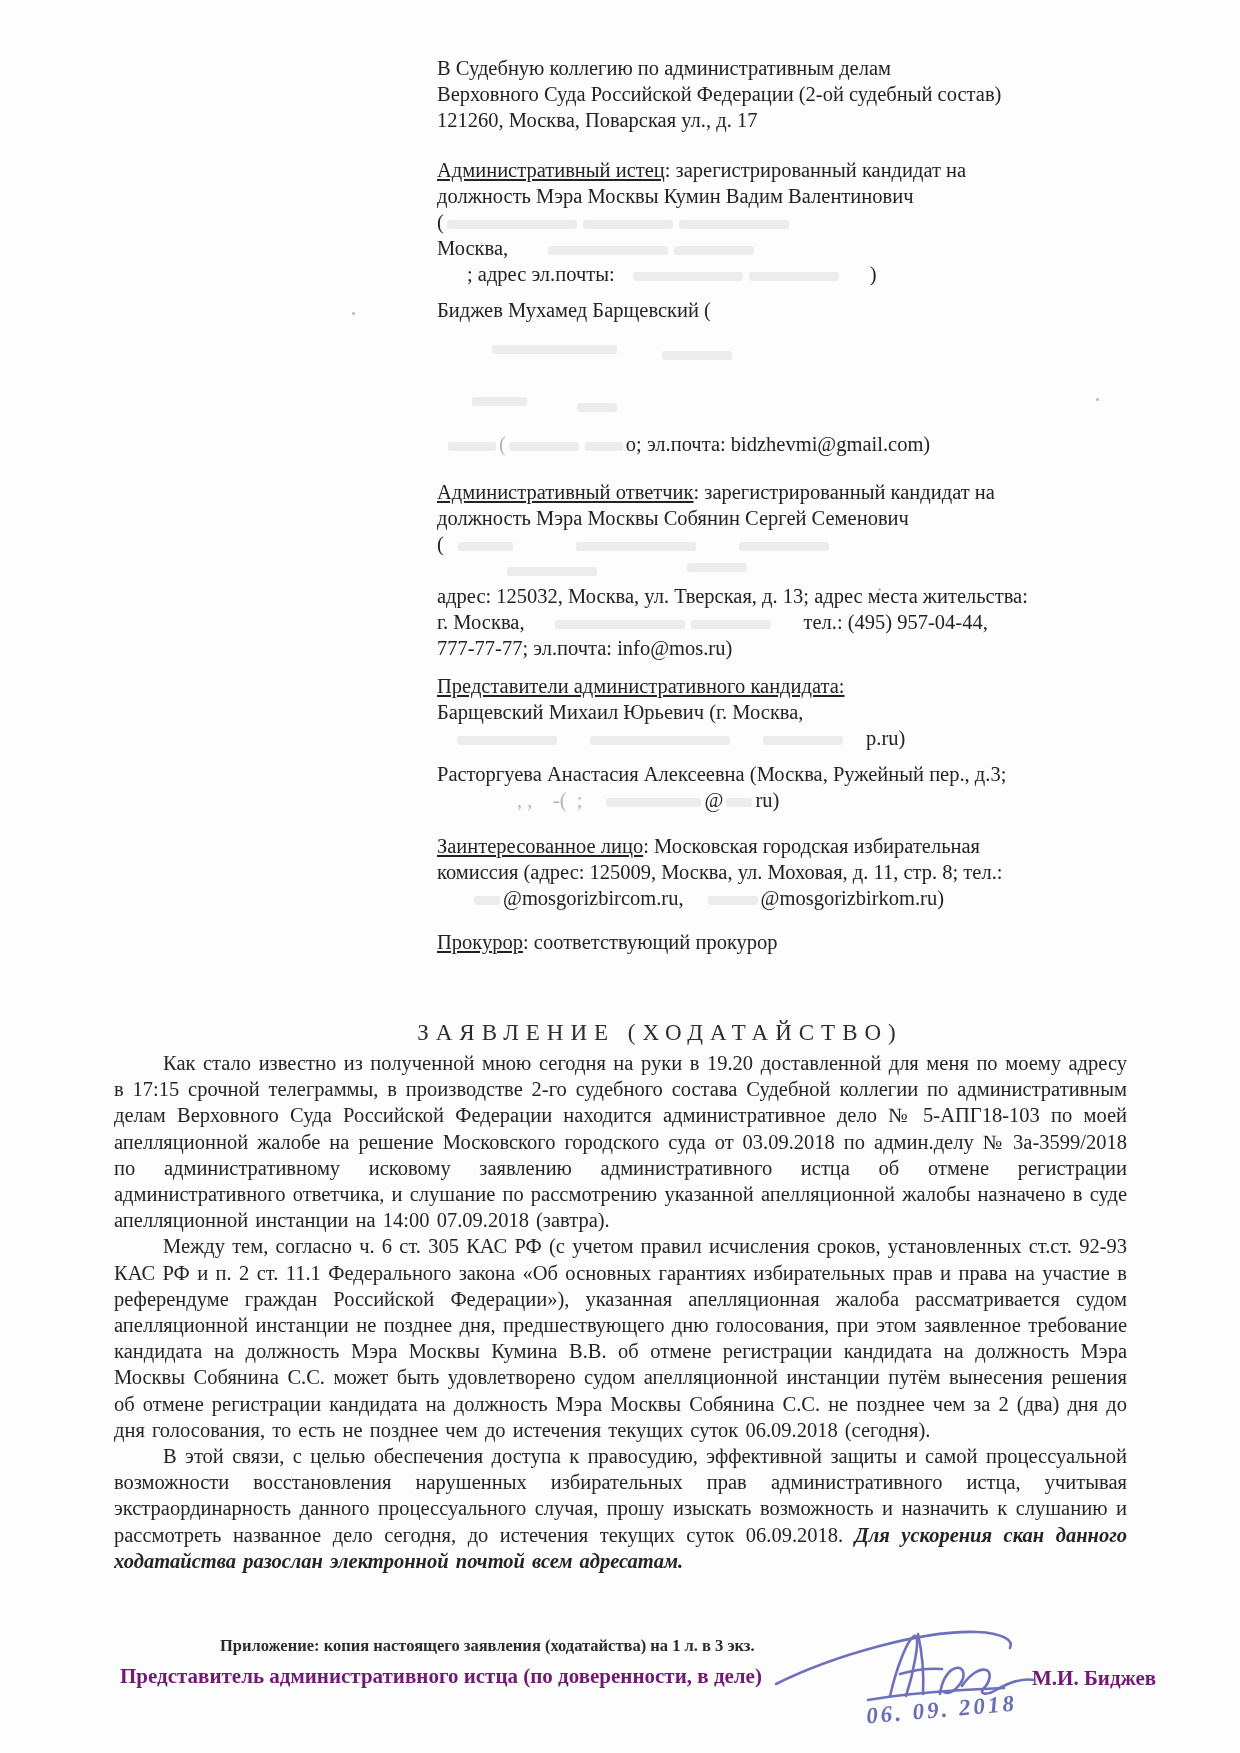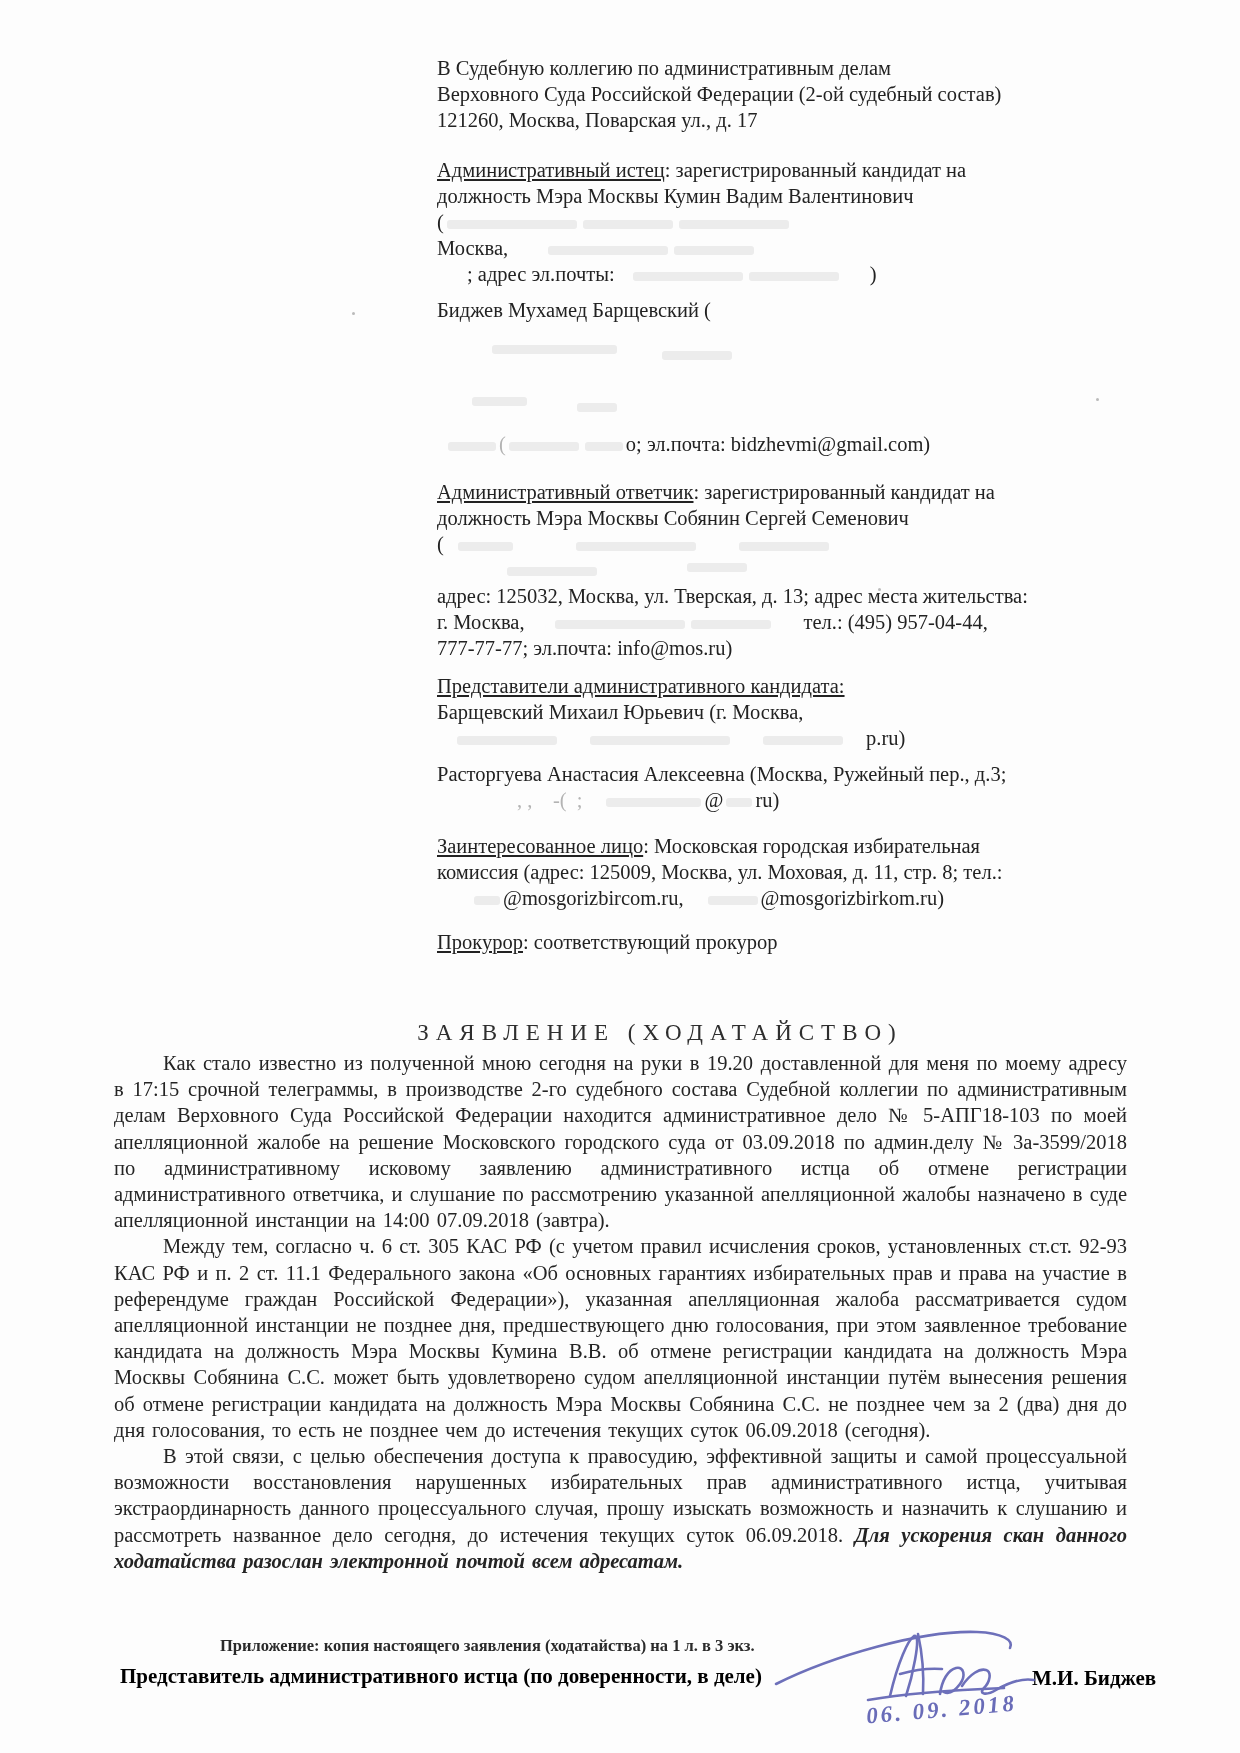--- a/index.html
+++ b/index.html
@@ -28,21 +28,21 @@
   
   .doc-title{position:absolute;left:80px;top:1020px;width:1160px;text-align:center;
     font-size:23px;letter-spacing:7px;color:#2e2e2e;}
   
   .body-text{position:absolute;left:114px;top:1050px;width:1013px;
     font-size:20.5px;line-height:26.2px;text-align:justify;word-spacing:2px;color:#242424;}
   .body-text p{margin:0;text-indent:49px;}
   .bi{font-weight:bold;font-style:italic;}
   
   .appendix{position:absolute;left:181px;top:1636px;font-size:16.5px;font-weight:bold;color:#2a2a2a;margin-left:39px;}
-  .sig-row{position:absolute;left:120px;top:1664px;width:1100px;font-size:21px;font-weight:bold;color:#000000;}
+  .sig-row{position:absolute;left:120px;top:1664px;width:1100px;font-size:21px;font-weight:bold;color:#701a75;}
   .signer{position:absolute;left:912px;top:2px;white-space:nowrap;}
   .sig-svg{position:absolute;left:772px;top:1622px;}
   .hand-date{position:absolute;left:866px;top:1697px;font-size:23px;font-weight:bold;
     font-style:italic;letter-spacing:3px;transform:rotate(-5deg);color:#5a5db1;opacity:.9;}
 </style>
 </head>
 <body>
 
 <div class="page">
 

